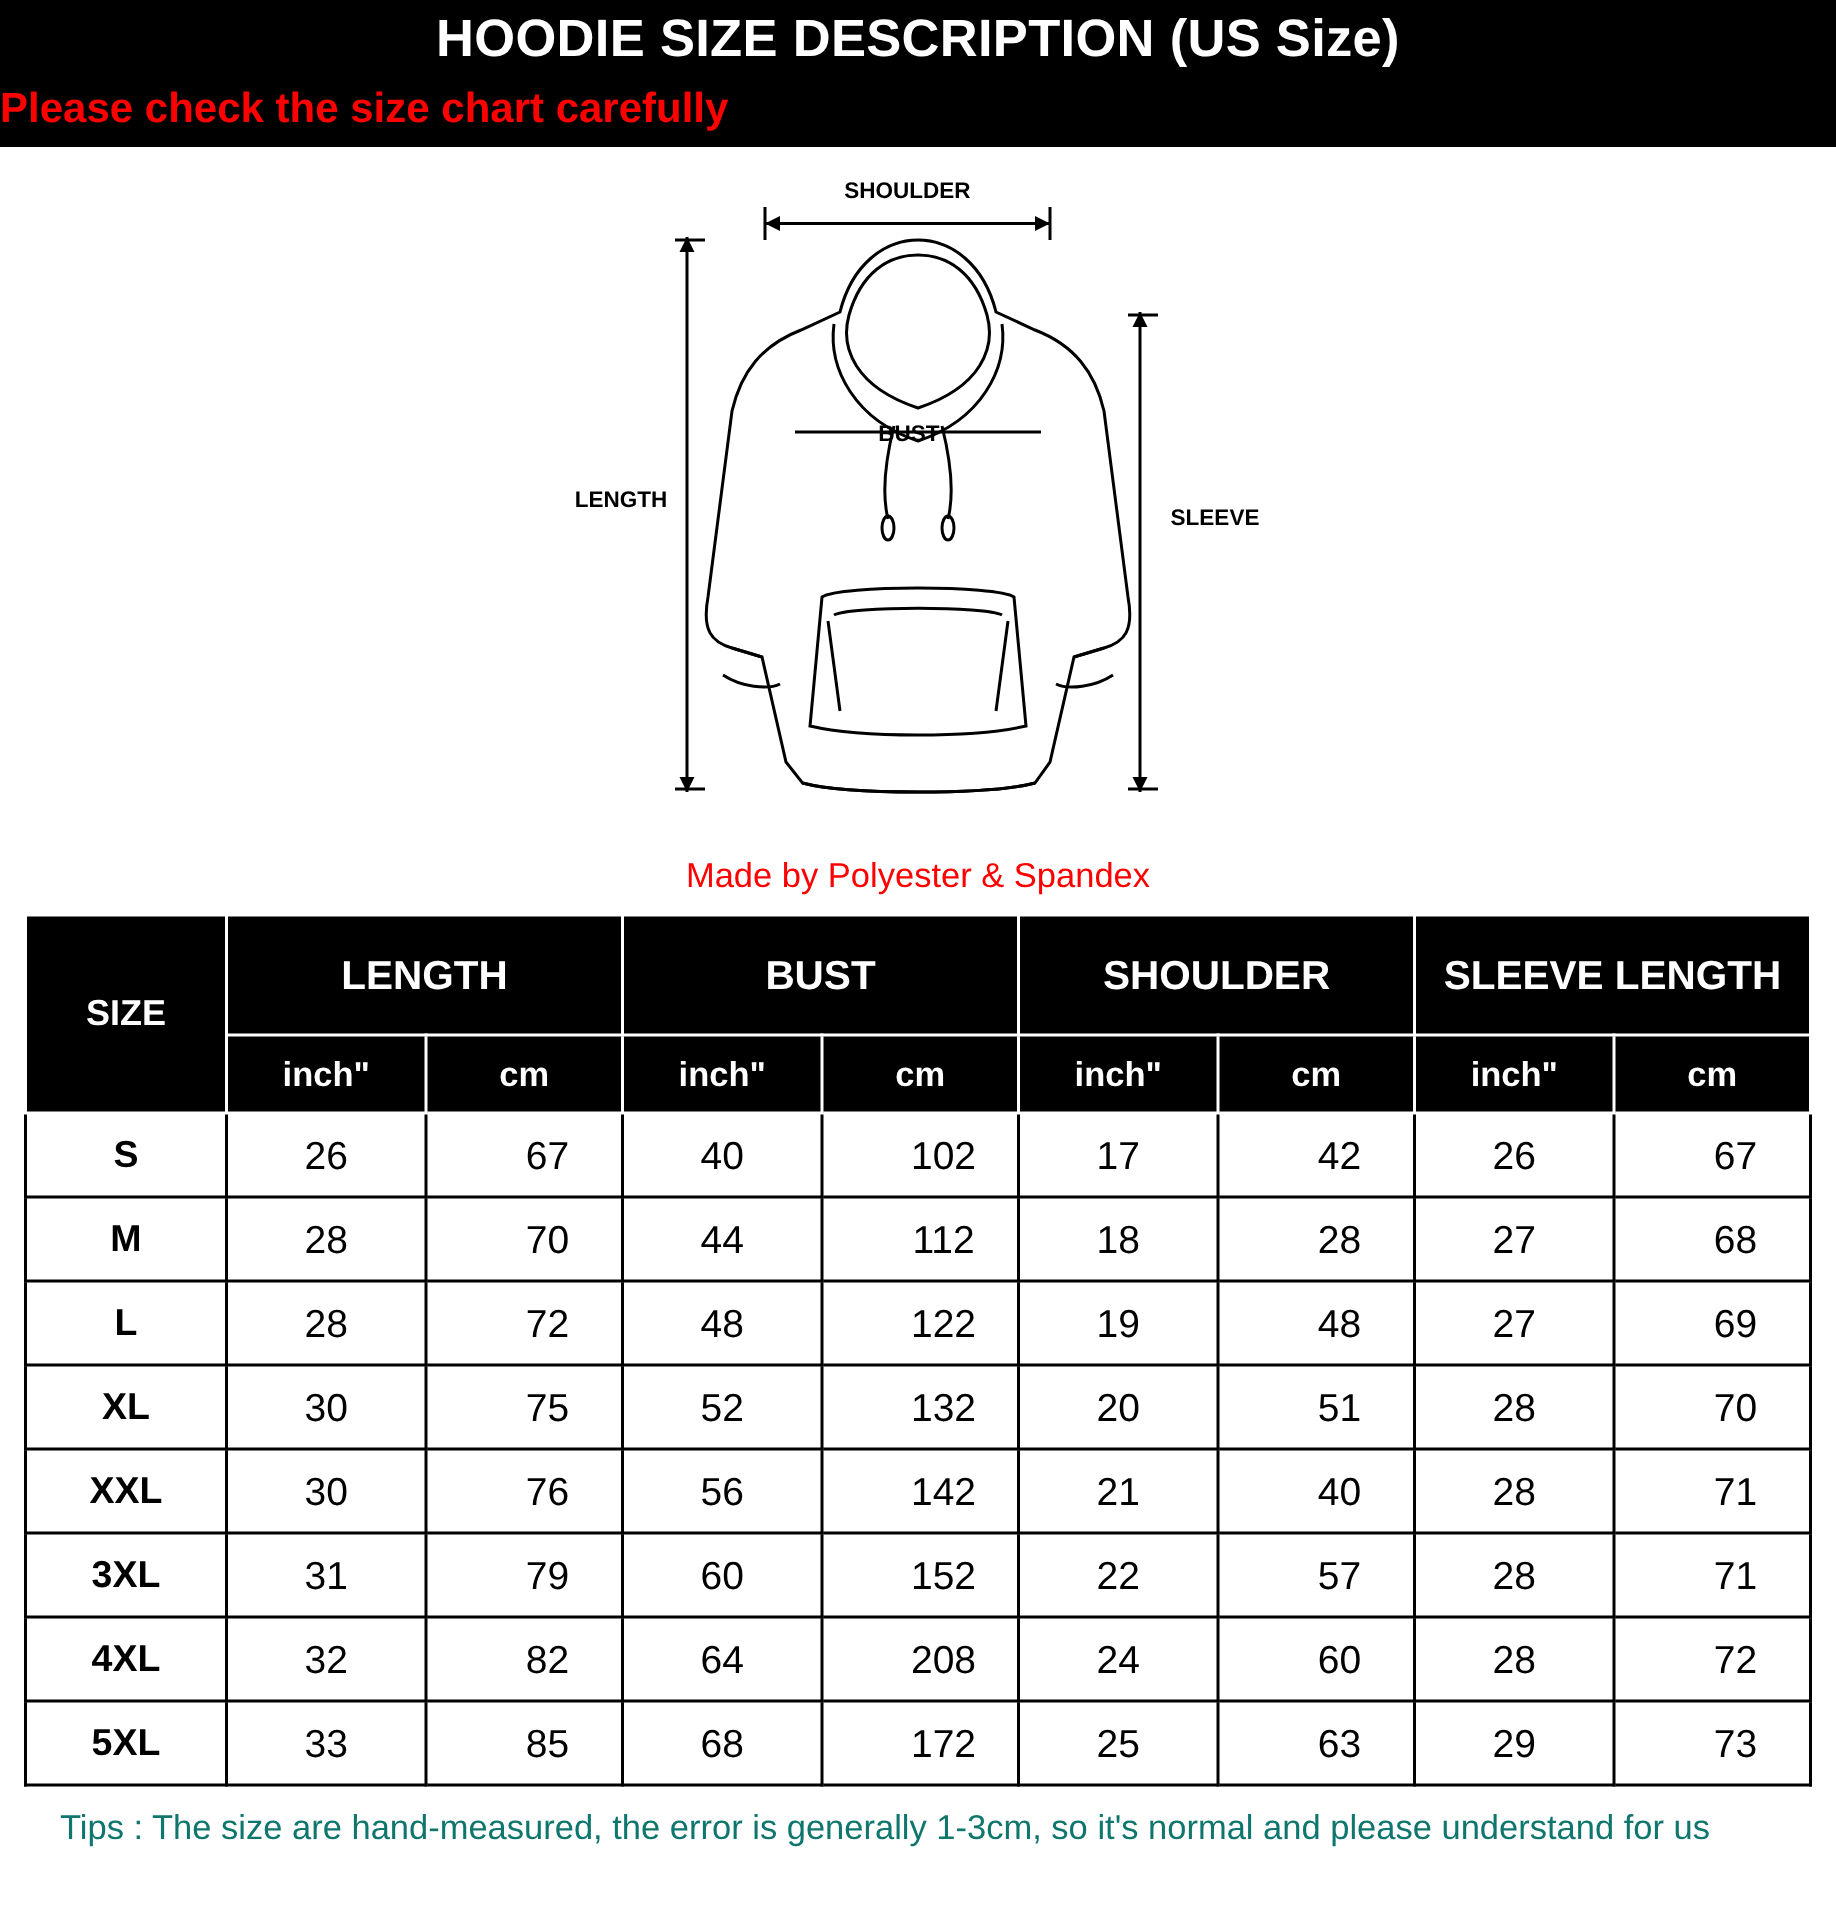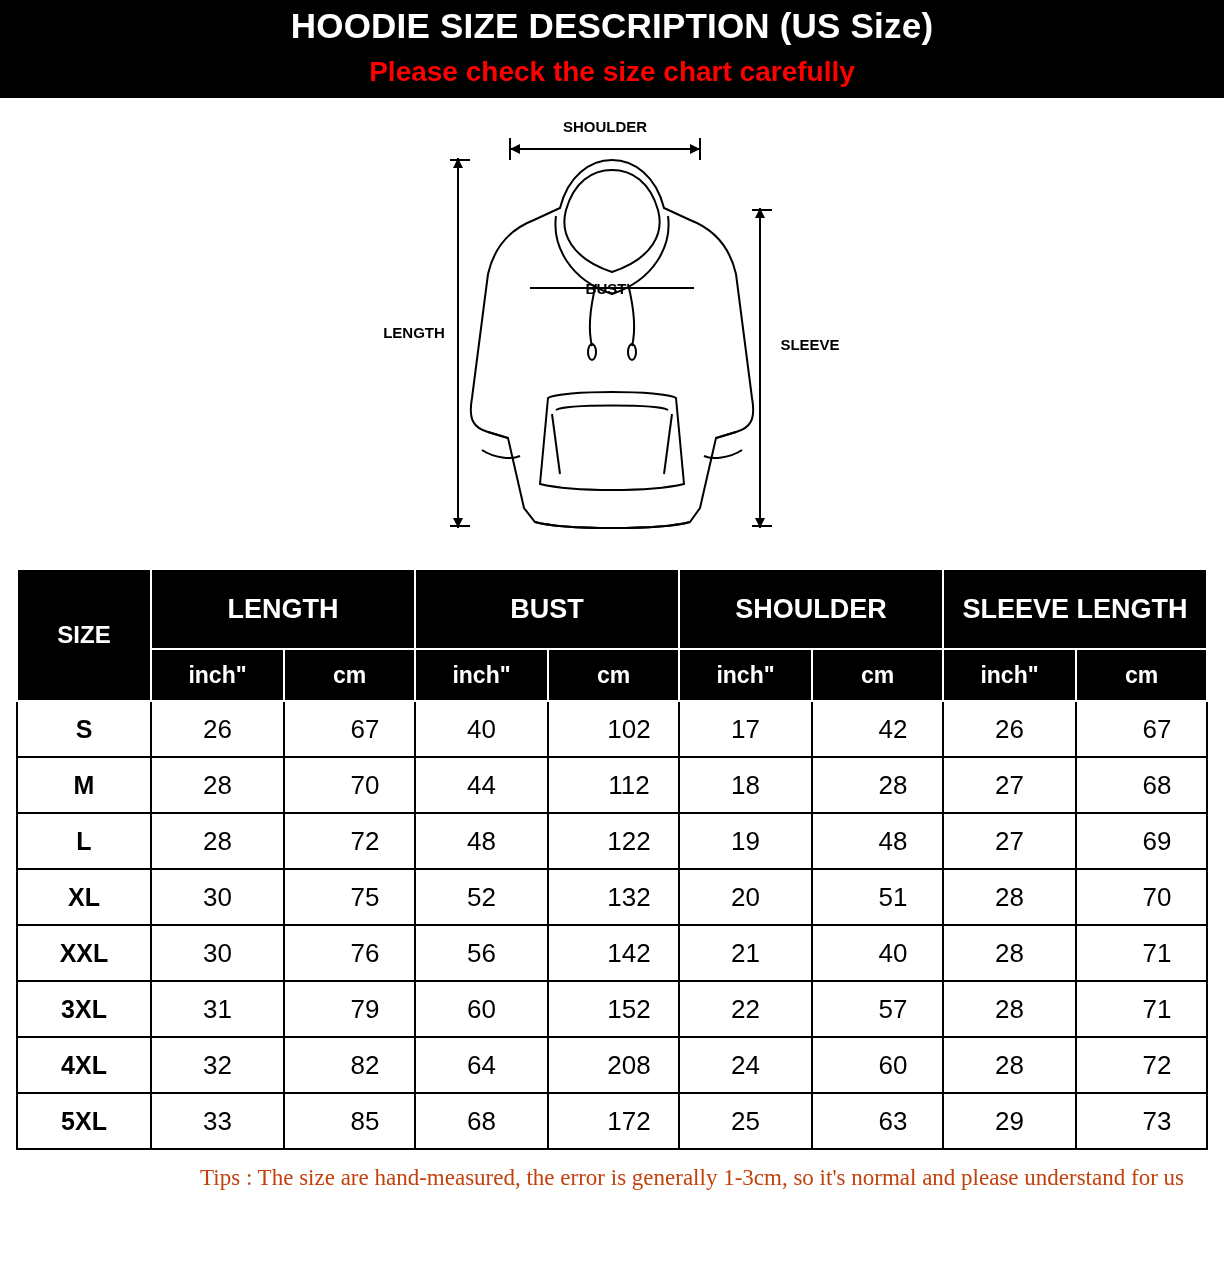--- a/index.html
+++ b/index.html
@@ -33,21 +33,21 @@
   .header-title {
     color: #ffffff;
     font-size: 35px;
     font-weight: bold;
     line-height: 1.15;
     letter-spacing: 0.2px;
   }
   .header-sub-bar {
     background: #000000;
     width: 100%;
-    text-align: center;
+    text-align: left;
     padding: 2px 0 10px 0;
     box-sizing: border-box;
   }
   .header-subtitle {
     color: #ff0000;
     font-size: 28px;
     font-weight: bold;
     line-height: 1.15;
   }
 
@@ -125,27 +125,26 @@
     padding-left: 32px;
   }
 
   
   col.c-size { width: 134px; }
   col.c-in   { width: 133px; }
   col.c-cm   { width: 131px; }
 
   
   .tips {
-    color: #c2410c;
-    text-align: right;
+    color: #0f766e;
+    text-align: left;
     font-size: 23px;
     line-height: 1.35;
     padding: 12px 40px 0 40px;
     box-sizing: border-box;
-    font-family: Liberation Serif, serif;
   }
 
   .diagram-label {
     font-size: 15px;
     font-weight: bold;
     fill: #000000;
     font-family: "Liberation Sans", sans-serif;
   }
 </style>
 </head>
@@ -214,20 +213,21 @@
 
         <path d="M535,424 C565,432 660,432 690,424"></path>
       </g>
       <text class="diagram-label" x="605" y="34" text-anchor="middle">SHOULDER</text>
       <text class="diagram-label" x="606" y="196" text-anchor="middle">BUST</text>
       <text class="diagram-label" x="414" y="240" text-anchor="middle">LENGTH</text>
       <text class="diagram-label" x="810" y="252" text-anchor="middle">SLEEVE</text>
     </svg>
   </div>
 
+  <div class="material-note">Made by Polyester &amp; Spandex</div>
 
   <div class="table-wrap">
     <table class="size-table">
       <colgroup>
         <col class="c-size">
           <col class="c-in">
           <col class="c-cm">
         <col class="c-in">
           <col class="c-cm">
         <col class="c-in">

